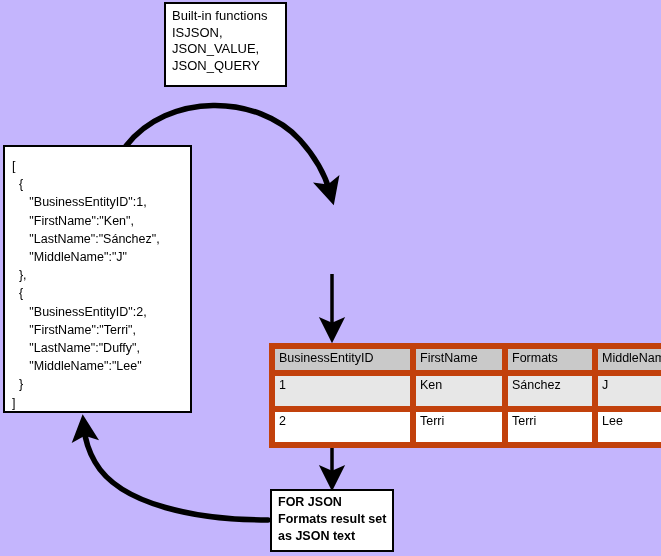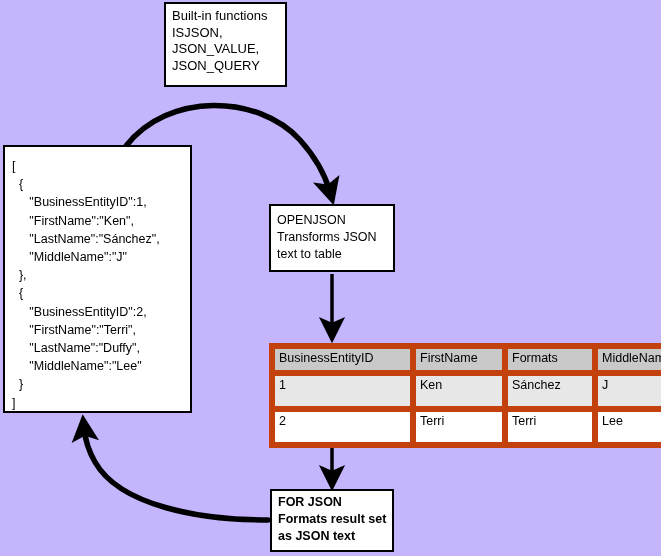--- a/index.html
+++ b/index.html
@@ -187,25 +187,20 @@
   },
   {
      "BusinessEntityID":2,
      "FirstName":"Terri",
      "LastName":"Duffy",
      "MiddleName":"Lee"
   }
 ]</div>
   </div>
 
-  <div class="box" id="openjson-box">
-    <div class="box-text" id="openjson-text">OPENJSON
-Transforms JSON
-text to table</div>
-  </div>
 
   <table id="result-table">
     <thead>
       <tr>
         <th class="col-0">BusinessEntityID</th>
         <th class="col-1">FirstName</th>
         <th class="col-2">Formats</th>
         <th class="col-3">MiddleName</th>
       </tr>
     </thead>

